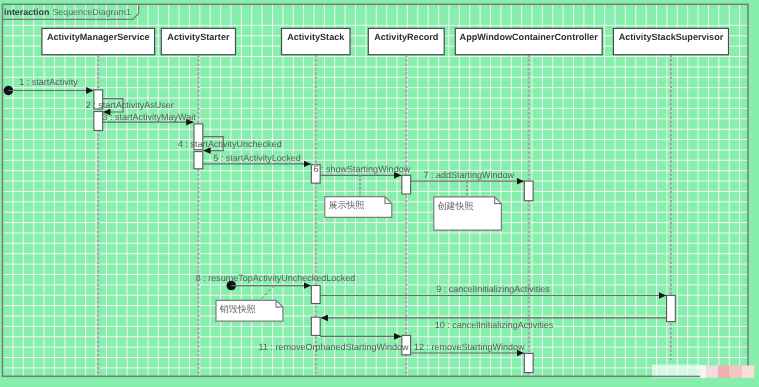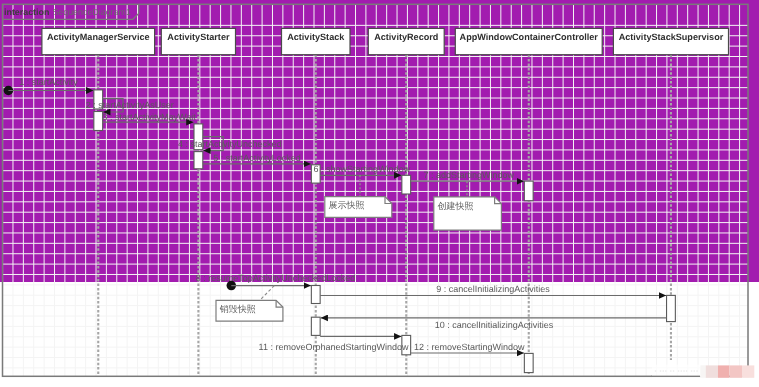--- a/index.html
+++ b/index.html
@@ -1,20 +1,20 @@
 <!DOCTYPE html>
 <html><head>
 <meta charset="utf-8">
 <title>Sequence Diagram</title>
 <style>
   html,body{margin:0;padding:0;background:#ffffff;}
   body{width:759px;height:387px;overflow:hidden;
        font-family:"Liberation Sans",sans-serif;
        -webkit-font-smoothing:antialiased;text-rendering:geometricPrecision;}
-  #stage{position:relative;width:759px;height:282px;background:#a21caf;}
+  #stage{position:relative;width:759px;height:387px;background:#86efac;}
   svg text{paint-order:stroke fill;}
   svg#diagram{display:block;position:absolute;left:0;top:0;}
   .lbl{font-family:"Liberation Sans",sans-serif;font-size:9.0px;fill:#5a5a5a;}
   .hdr{font-family:"Liberation Sans",sans-serif;font-size:8.9px;fill:#6a6a6a;}
   .hdrb{font-weight:bold;fill:#3c3c3c;}
   .ll{font-family:"Liberation Sans",sans-serif;font-size:9.1px;font-weight:bold;fill:#2e2e2e;}
   .note{font-family:"Liberation Sans",sans-serif;font-size:9.0px;fill:#5a5a5a;}
 </style>
 </head>
 <body>

